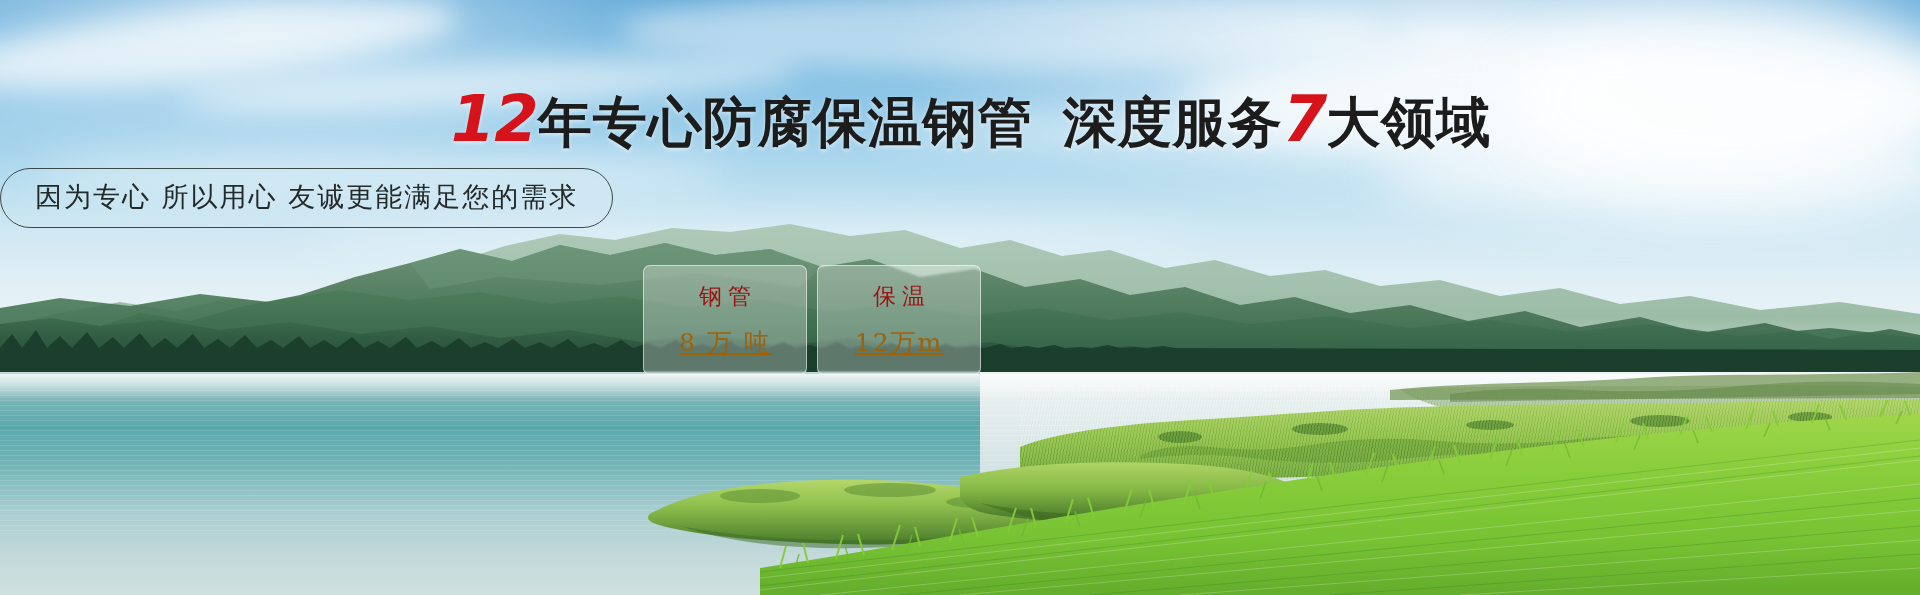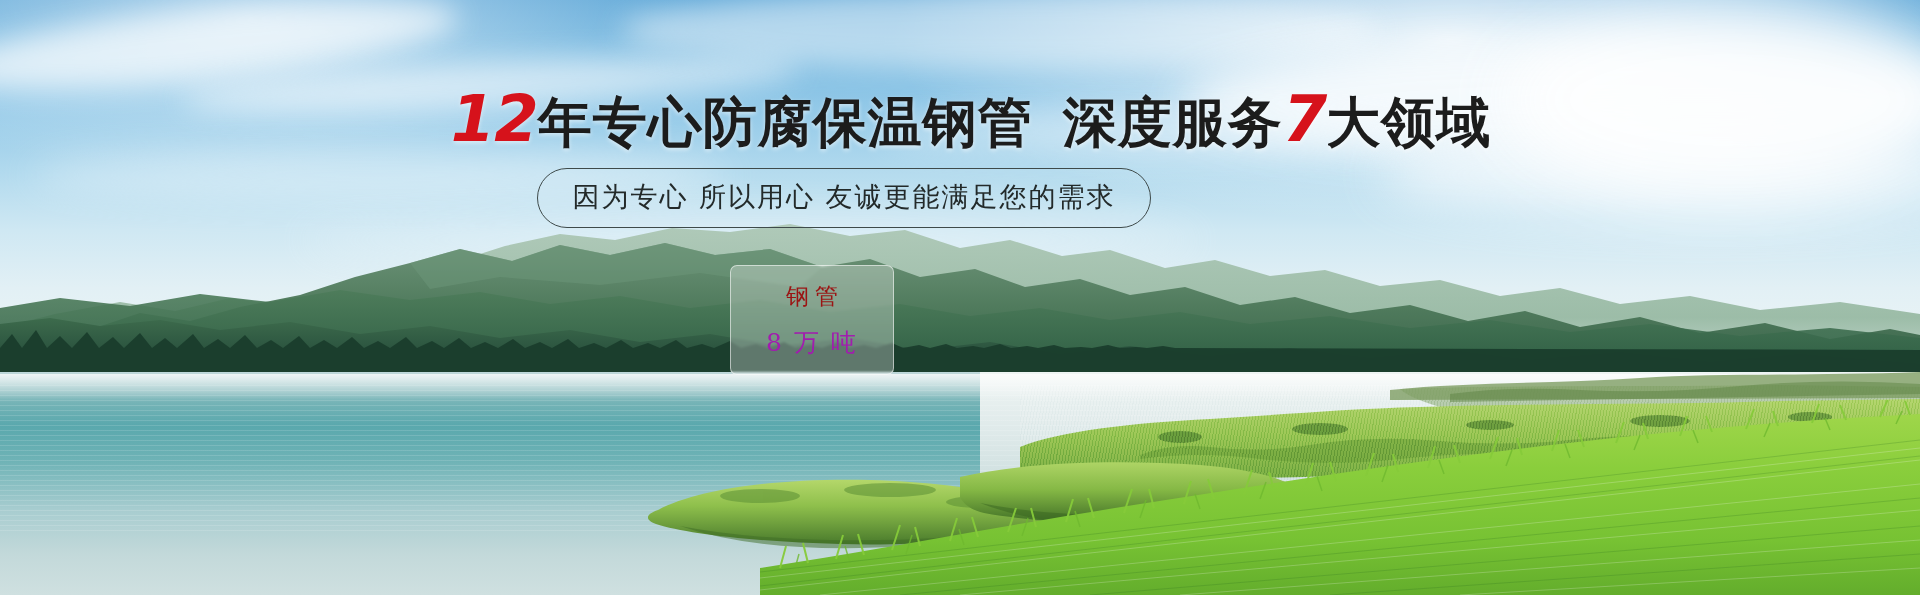--- a/index.html
+++ b/index.html
@@ -112,21 +112,21 @@
   .headline .num {
     color:#d6121b;
     font-size:64px;
     font-style:italic;
     letter-spacing:-1px;
   }
   .headline .gap { display:inline-block; width:30px; }
 
   .subtitle-wrap {
     position:absolute; left:0; top:168px; width:1688px;
-    display:flex; justify-content:center;
+    display:flex; 
   }
   .subtitle {
     border:1.5px solid #3e4a4a;
     border-radius:30px;
     padding:10px 34px 12px 34px;
     font-family:"DejaVu Sans","Liberation Sans",sans-serif;
     font-size:27px;
     color:#232a2a;
     letter-spacing:2px;
     white-space:nowrap;
@@ -153,23 +153,24 @@
     font-size:23px;
     color:#9b1413;
     letter-spacing:6px;
     text-indent:6px;
     margin-bottom:14px;
     font-weight:500;
   }
   .card-value {
     font-family:"DejaVu Serif","Liberation Serif",serif;
     font-size:25px;
-    color:#a21caf;
+    color:#a16207;
     letter-spacing:2px;
     white-space:nowrap;
+    text-decoration:underline;
   }
   .card-value sup { font-size:15px; vertical-align:super; letter-spacing:0; }
 </style>
 </head>
 <body>
 
 <div class="banner">
 
   <div class="sky">
     <div class="cloud c1"></div>
@@ -435,16 +436,22 @@
   <div class="cards">
 
     <div class="card">
       <div class="card-label">钢管</div>
       <div class="card-value">
         <span>8 万 吨</span>
       </div>
     </div>
 
 
+    <div class="card">
+      <div class="card-label">保温</div>
+      <div class="card-value">
+        <span>12万m</span>
+      </div>
+    </div>
 
   </div>
 
 </div>
 
 </body></html>

